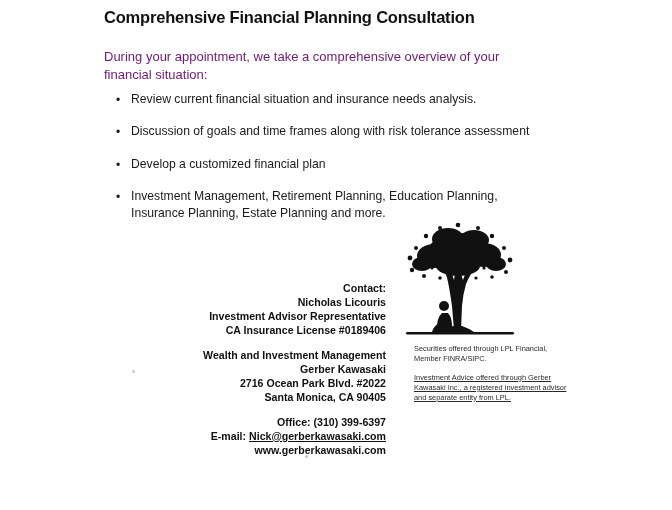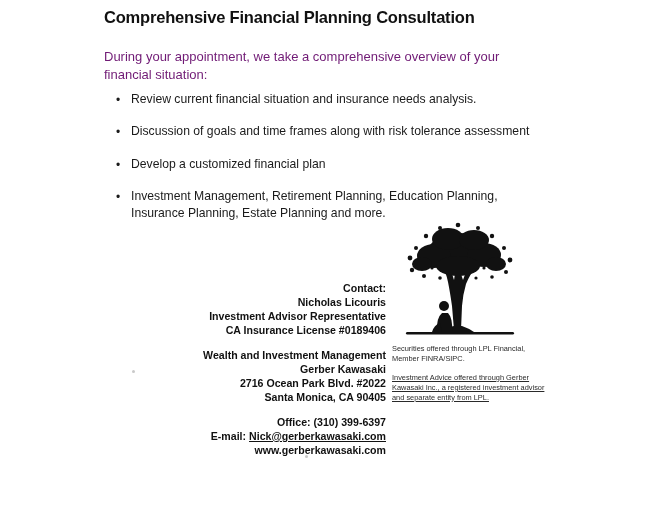--- a/index.html
+++ b/index.html
@@ -85,21 +85,21 @@
   }
   .art {
     position: absolute;
     left: 392px;
     top: 222px;
     width: 135px;
     height: 118px;
   }
   .disclaimer {
     position: absolute;
-    left: 392px;
+    left: 414px;
     top: 344px;
     width: 160px;
     font-size: 7.4px;
     line-height: 1.34;
     color: #2a2a2a;
   }
   .disclaimer p {
     margin: 0 0 9px 0;
   }
   .disclaimer p:last-child {

